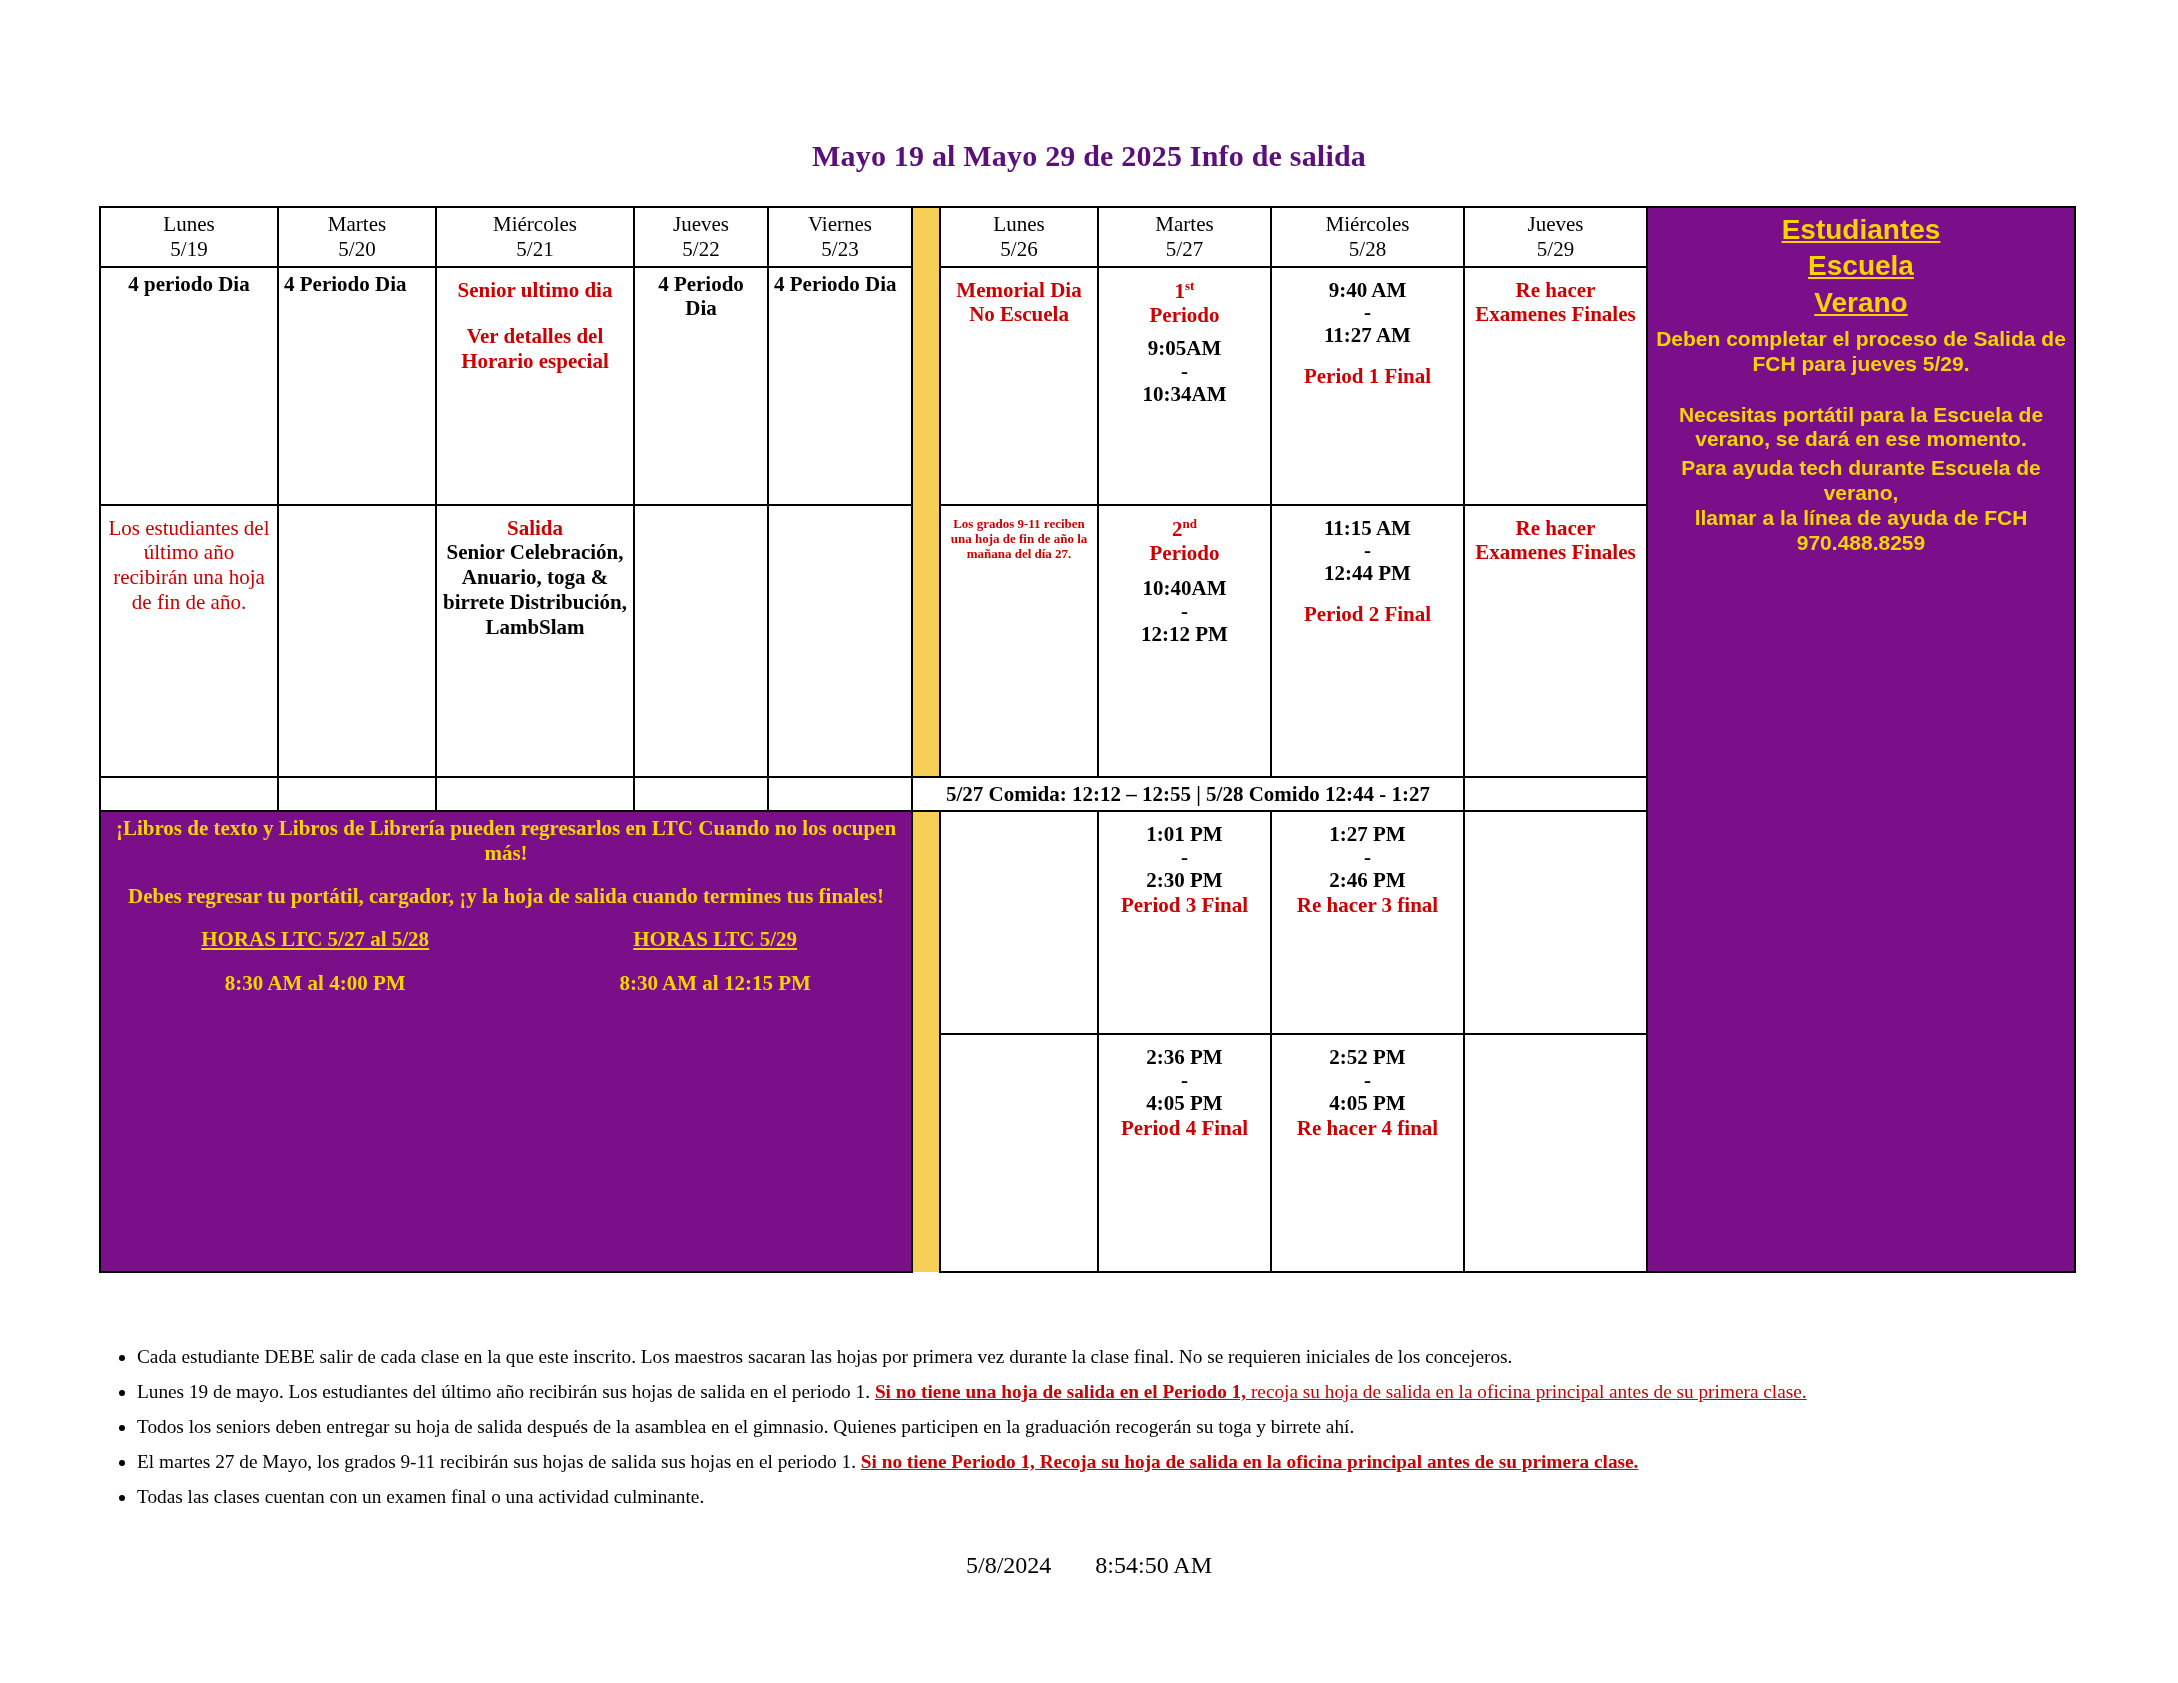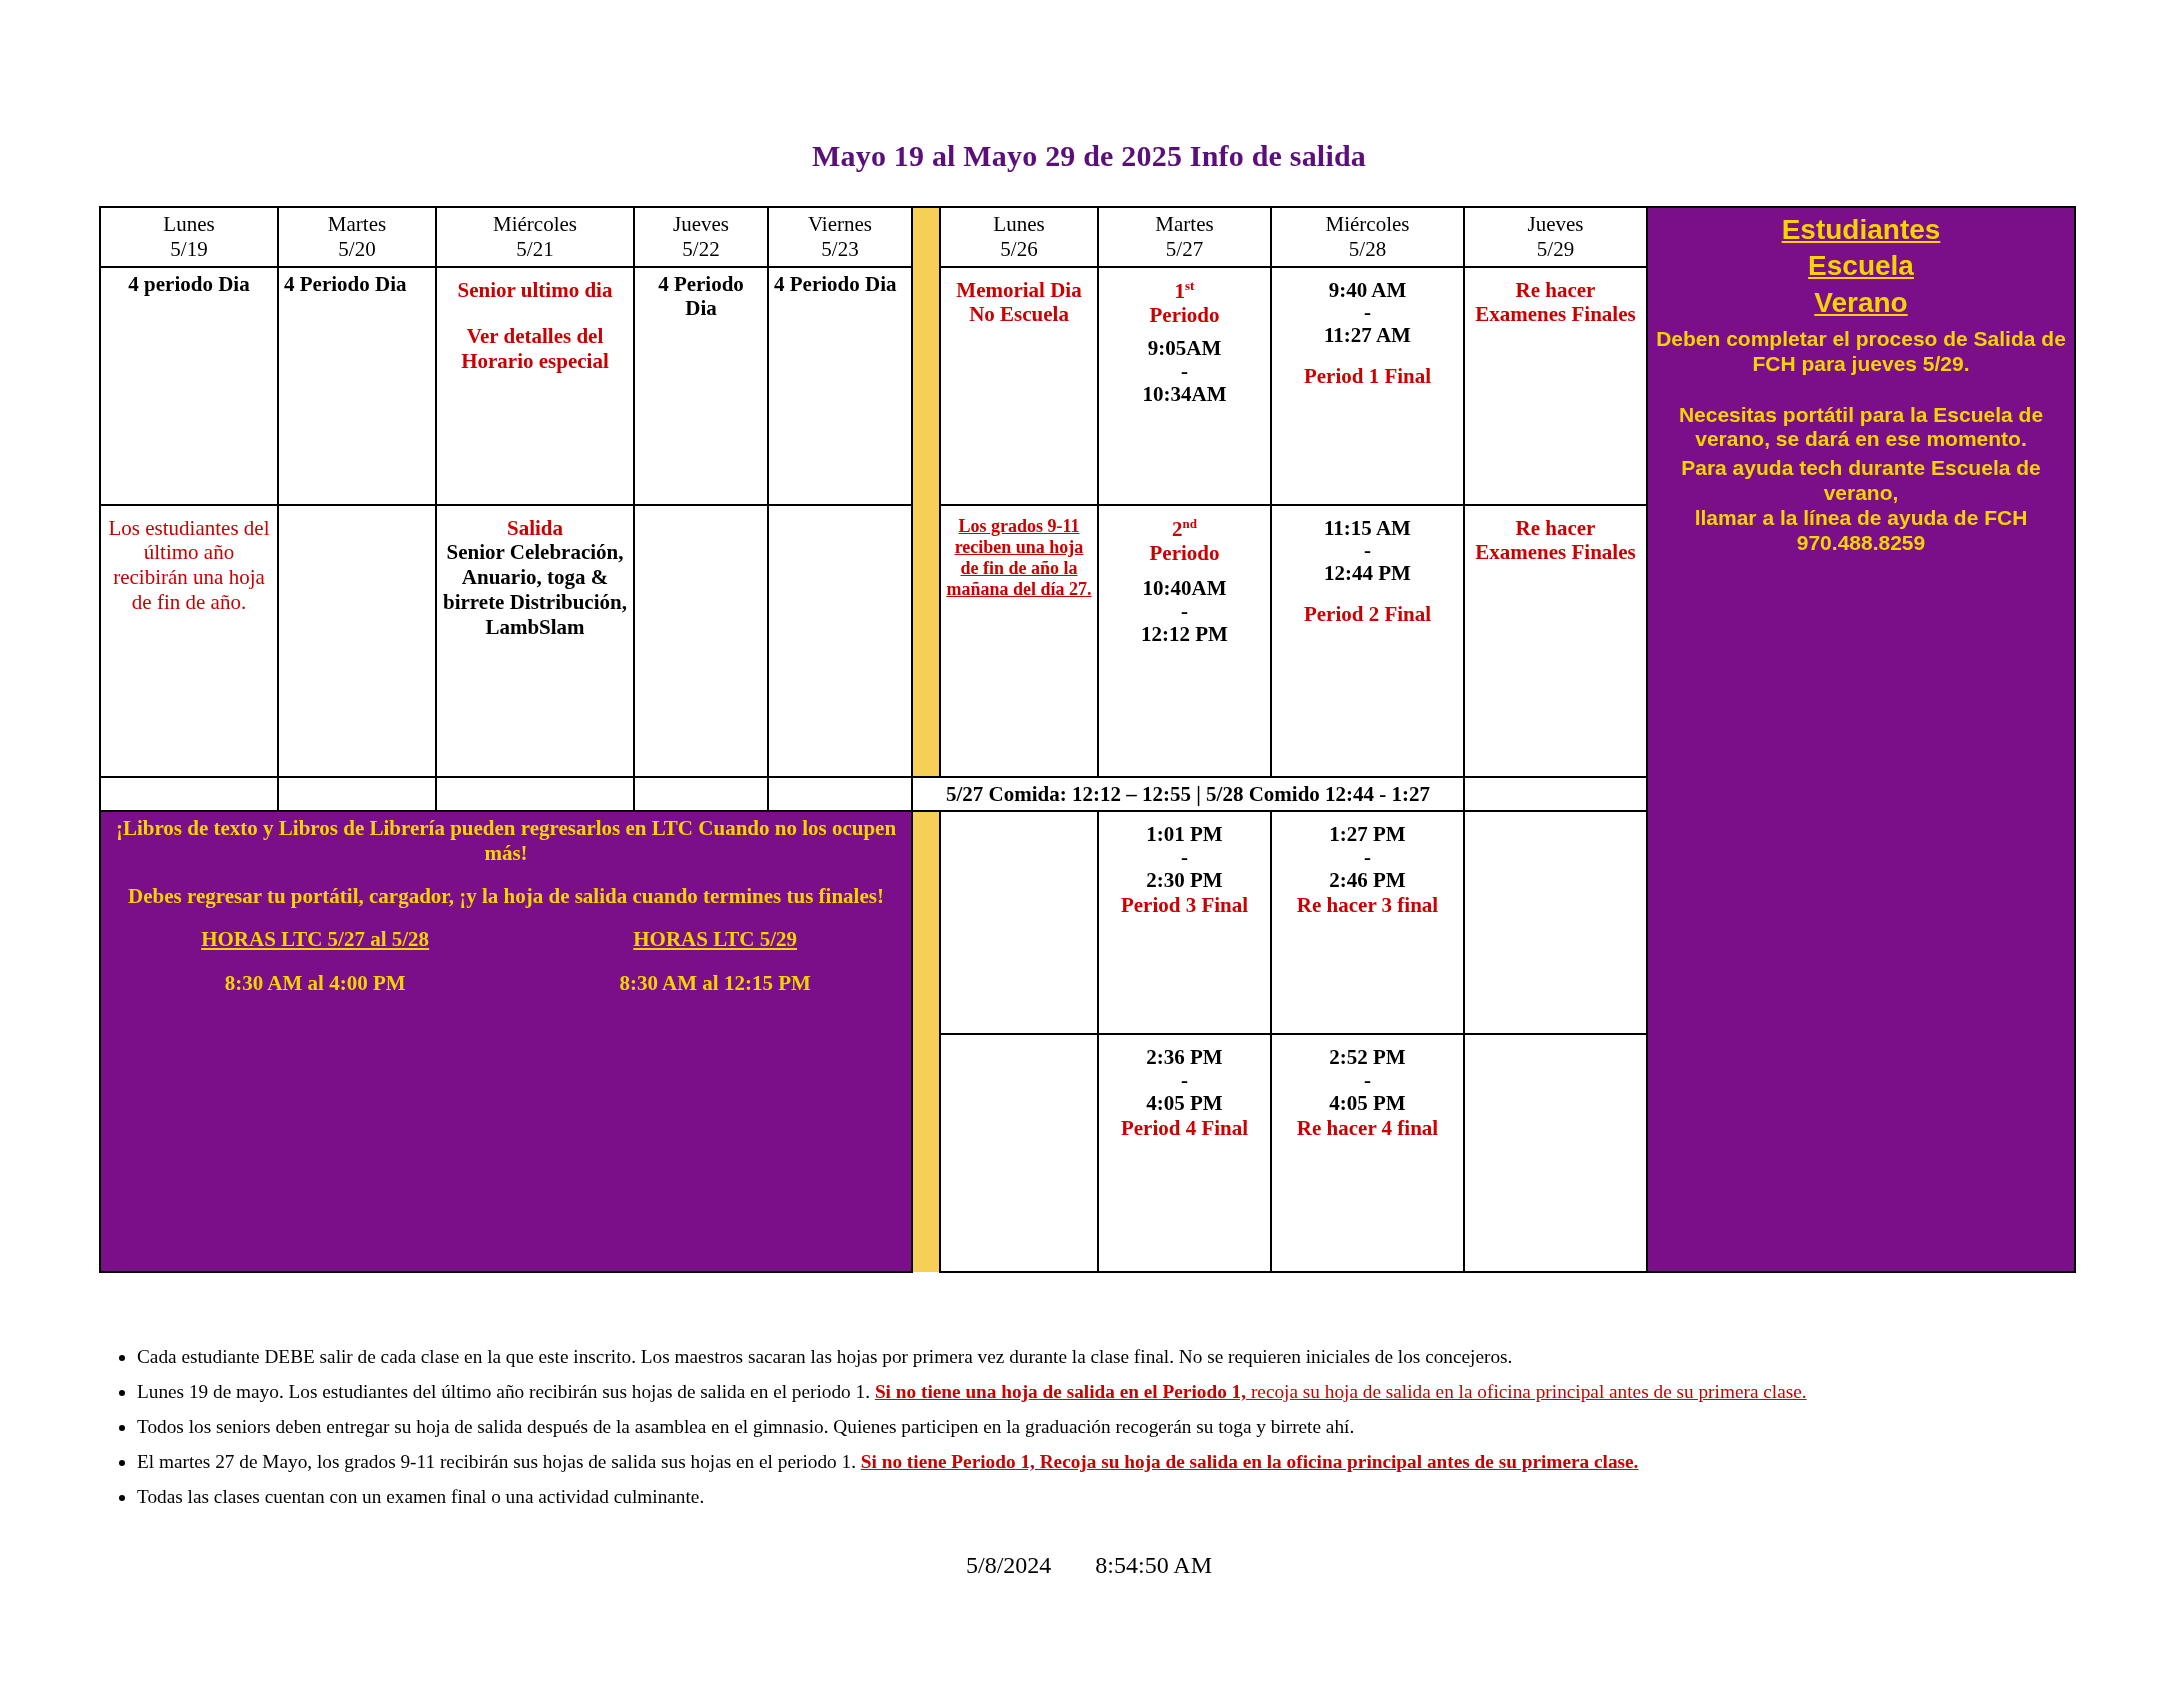--- a/index.html
+++ b/index.html
@@ -93,21 +93,21 @@
     line-height: 1.45;
     font-family: "Liberation Serif", serif;
   }
   .notebox .hours-row {
     display: flex;
     justify-content: space-around;
     margin-top: 18px;
   }
   .notebox .hours-col { text-align: center; }
   .notebox .u { text-decoration: underline; }
-  .small { font-size: 18px; text-decoration: underline; }
+  .small { font-size: 13px; }
   .sup { font-size: 0.62em; vertical-align: super; }
   .dash { line-height: 1.0; }
   .bullets {
     position: absolute;
     left: 99px;
     top: 1344px;
     width: 1980px;
     font-size: 19.3px;
     line-height: 1.35;
   }

